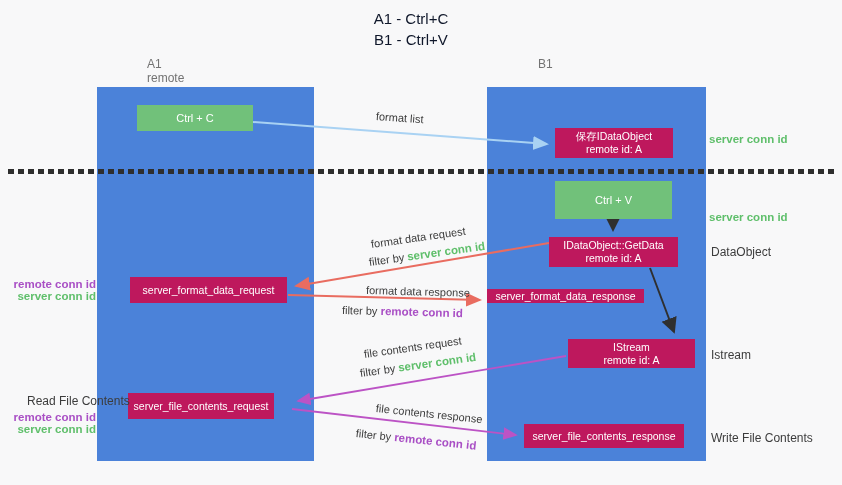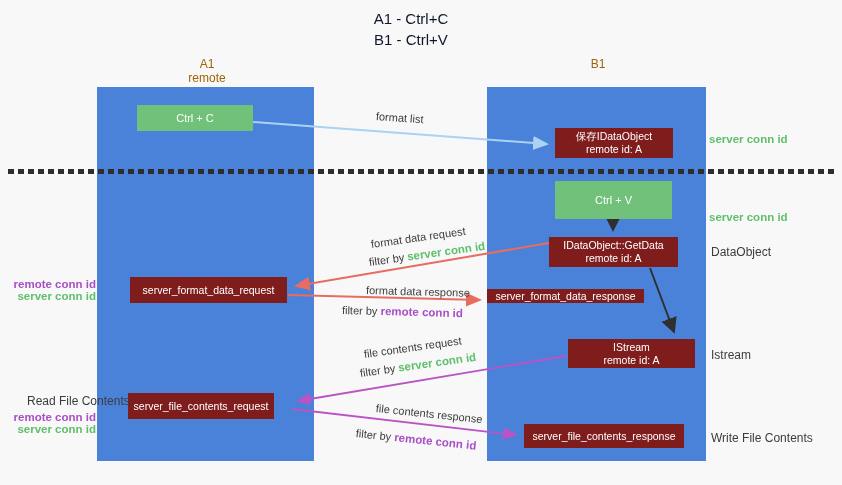--- a/index.html
+++ b/index.html
@@ -2,37 +2,37 @@
 <html><head>
 <meta charset="utf-8">
 <style>
   * { margin:0; padding:0; box-sizing:border-box; }
   body { font-family:"Liberation Sans", sans-serif; background:#f8f8f9; }
   .canvas { position:relative; width:842px; height:485px; background:#f8f8f9; overflow:hidden; }
 
   .title { position:absolute; top:8px; left:0; width:822px; text-align:center;
            font-size:15px; color:#0f172a; line-height:21px; }
 
-  .col-header { position:absolute; text-align:center; font-size:12px; color:#a16207; line-height:14px; }
+  .col-header { position:absolute; text-align:left; font-size:12px; color:#737373; line-height:14px; }
   .col-header.a { left:147px; top:57px; width:120px; }
   .col-header.b { left:538px; top:57px; width:120px; }
 
   .column { position:absolute; top:87px; height:374px; background:#4b82d9; }
   .column.a { left:97px; width:217px; }
   .column.b { left:487px; width:219px; }
 
   .dotted-line { position:absolute; left:8px; top:169px; width:826px; height:5px;
                  background:repeating-linear-gradient(90deg,#2e2e2e 0 6px,transparent 6px 10px); }
 
   svg.arrows { position:absolute; left:0; top:0; width:842px; height:485px; pointer-events:none; }
 
   .box { position:absolute; display:flex; flex-direction:column; align-items:center; justify-content:center;
          color:#ffffff; text-align:center; font-size:10.5px; line-height:13px; white-space:nowrap; }
   .green-box { background:#71c17a; }
-  .orange-box { background:#7f1d1d; }
+  .orange-box { background:#be185d; }
 
   .flow-label { position:absolute; font-size:11px; color:#3c3c3c; white-space:nowrap; transform-origin:left center; }
   .r-neg8 { transform:rotate(-8deg); }
   .r-pos2 { transform:rotate(1.5deg); }
   .r-pos4 { transform:rotate(4deg); }
   .r-pos6 { transform:rotate(6deg); }
 
   .side-label { position:absolute; font-size:12px; color:#3c3c3c; white-space:nowrap; }
   .green-text  { color:#5fbf6b; font-weight:bold; font-size:11.5px; }
   .purple-text { color:#a94fc5; font-weight:bold; font-size:11.5px; }

